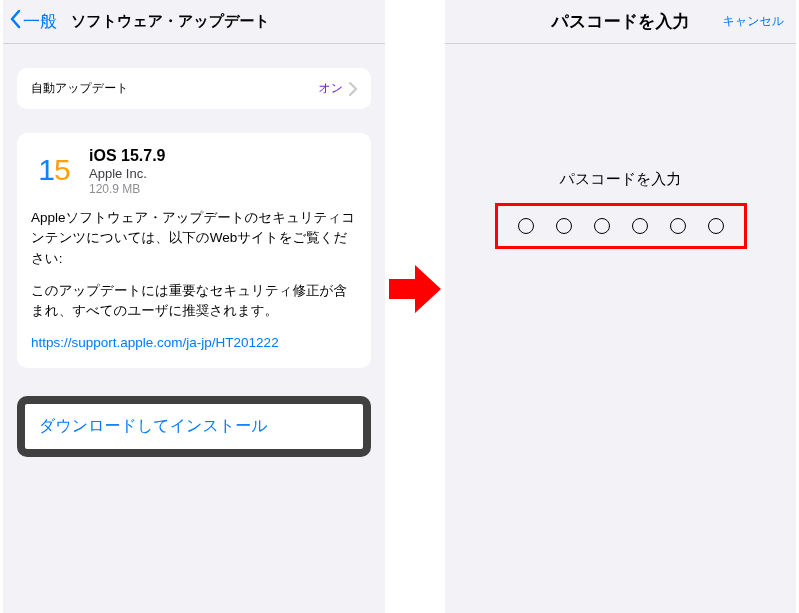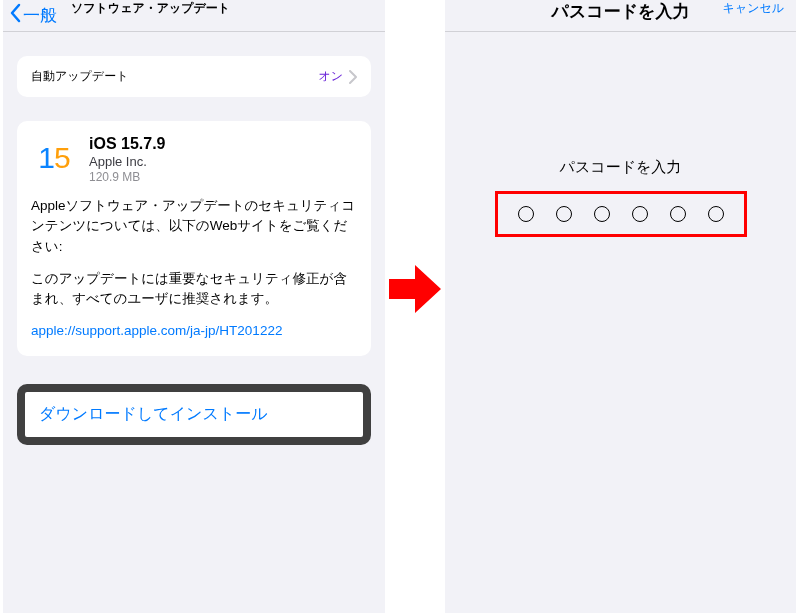--- a/index.html
+++ b/index.html
@@ -31,22 +31,23 @@
       position: absolute;
       left: 386px;
       top: 260px;
       width: 58px;
       height: 58px;
       display: flex;
       align-items: center;
       justify-content: center;
     }
     .nav-bar {
-      height: 32px;
-      display: flex;
+      height: 44px;
+      display: flex;
+      align-items: center;
       position: relative;
       background: #f2f2f7;
       border-bottom: 0.5px solid #d1d1d6;
     }
     .nav-back {
       display: flex;
       align-items: center;
       color: #007aff;
       font-size: 17px;
       padding-left: 6px;
@@ -57,21 +58,21 @@
       left: 0; right: 0;
       text-align: center;
       font-size: 17px;
       font-weight: 600;
       color: #000;
       pointer-events: none;
     }
     .nav-title-left {
       position: absolute;
       left: 68px;
-      font-size: 12px;
+      font-size: 15px;
       font-weight: 600;
       color: #000;
     }
     .nav-right {
       position: absolute;
       right: 12px;
       color: #007aff;
       font-size: 12px;
     }
     .cell-group {
@@ -194,21 +195,21 @@
           </div>
         <div class="update-meta">
           <div class="title">iOS 15.7.9</div>
           <div class="vendor">Apple Inc.</div>
           <div class="size">120.9 MB</div>
         </div>
       </div>
       <div class="update-desc">
         <p>Appleソフトウェア・アップデートのセキュリティコンテンツについては、以下のWebサイトをご覧ください:</p>
         <p>このアップデートには重要なセキュリティ修正が含まれ、すべてのユーザに推奨されます。</p>
-        <a>apple://support.apple.com/ja-jp/HT201222</a>
+        <a>https://support.apple.com/ja-jp/HT201222</a>
       </div>
     </div>
 
     <div class="download-cell">
       <span>ダウンロードしてインストール</span>
     </div>
   </div>
 
   <div class="arrow-wrap">
     <svg width="56" height="52" viewBox="0 0 56 52">

